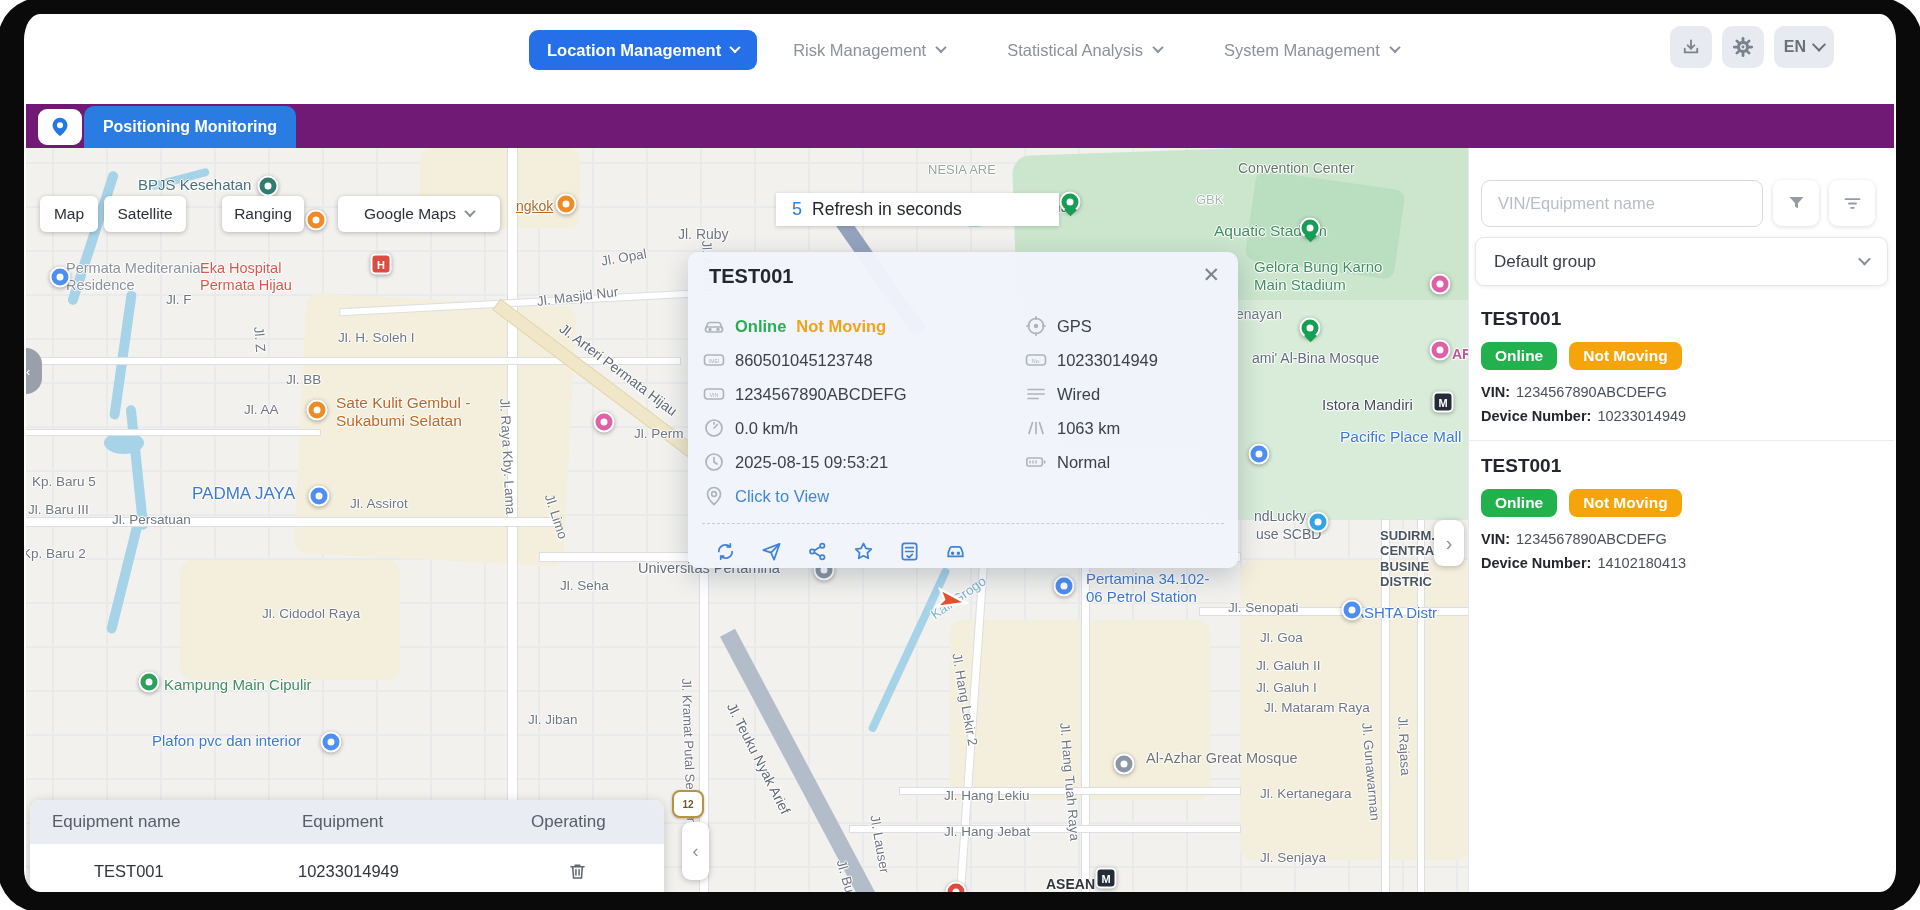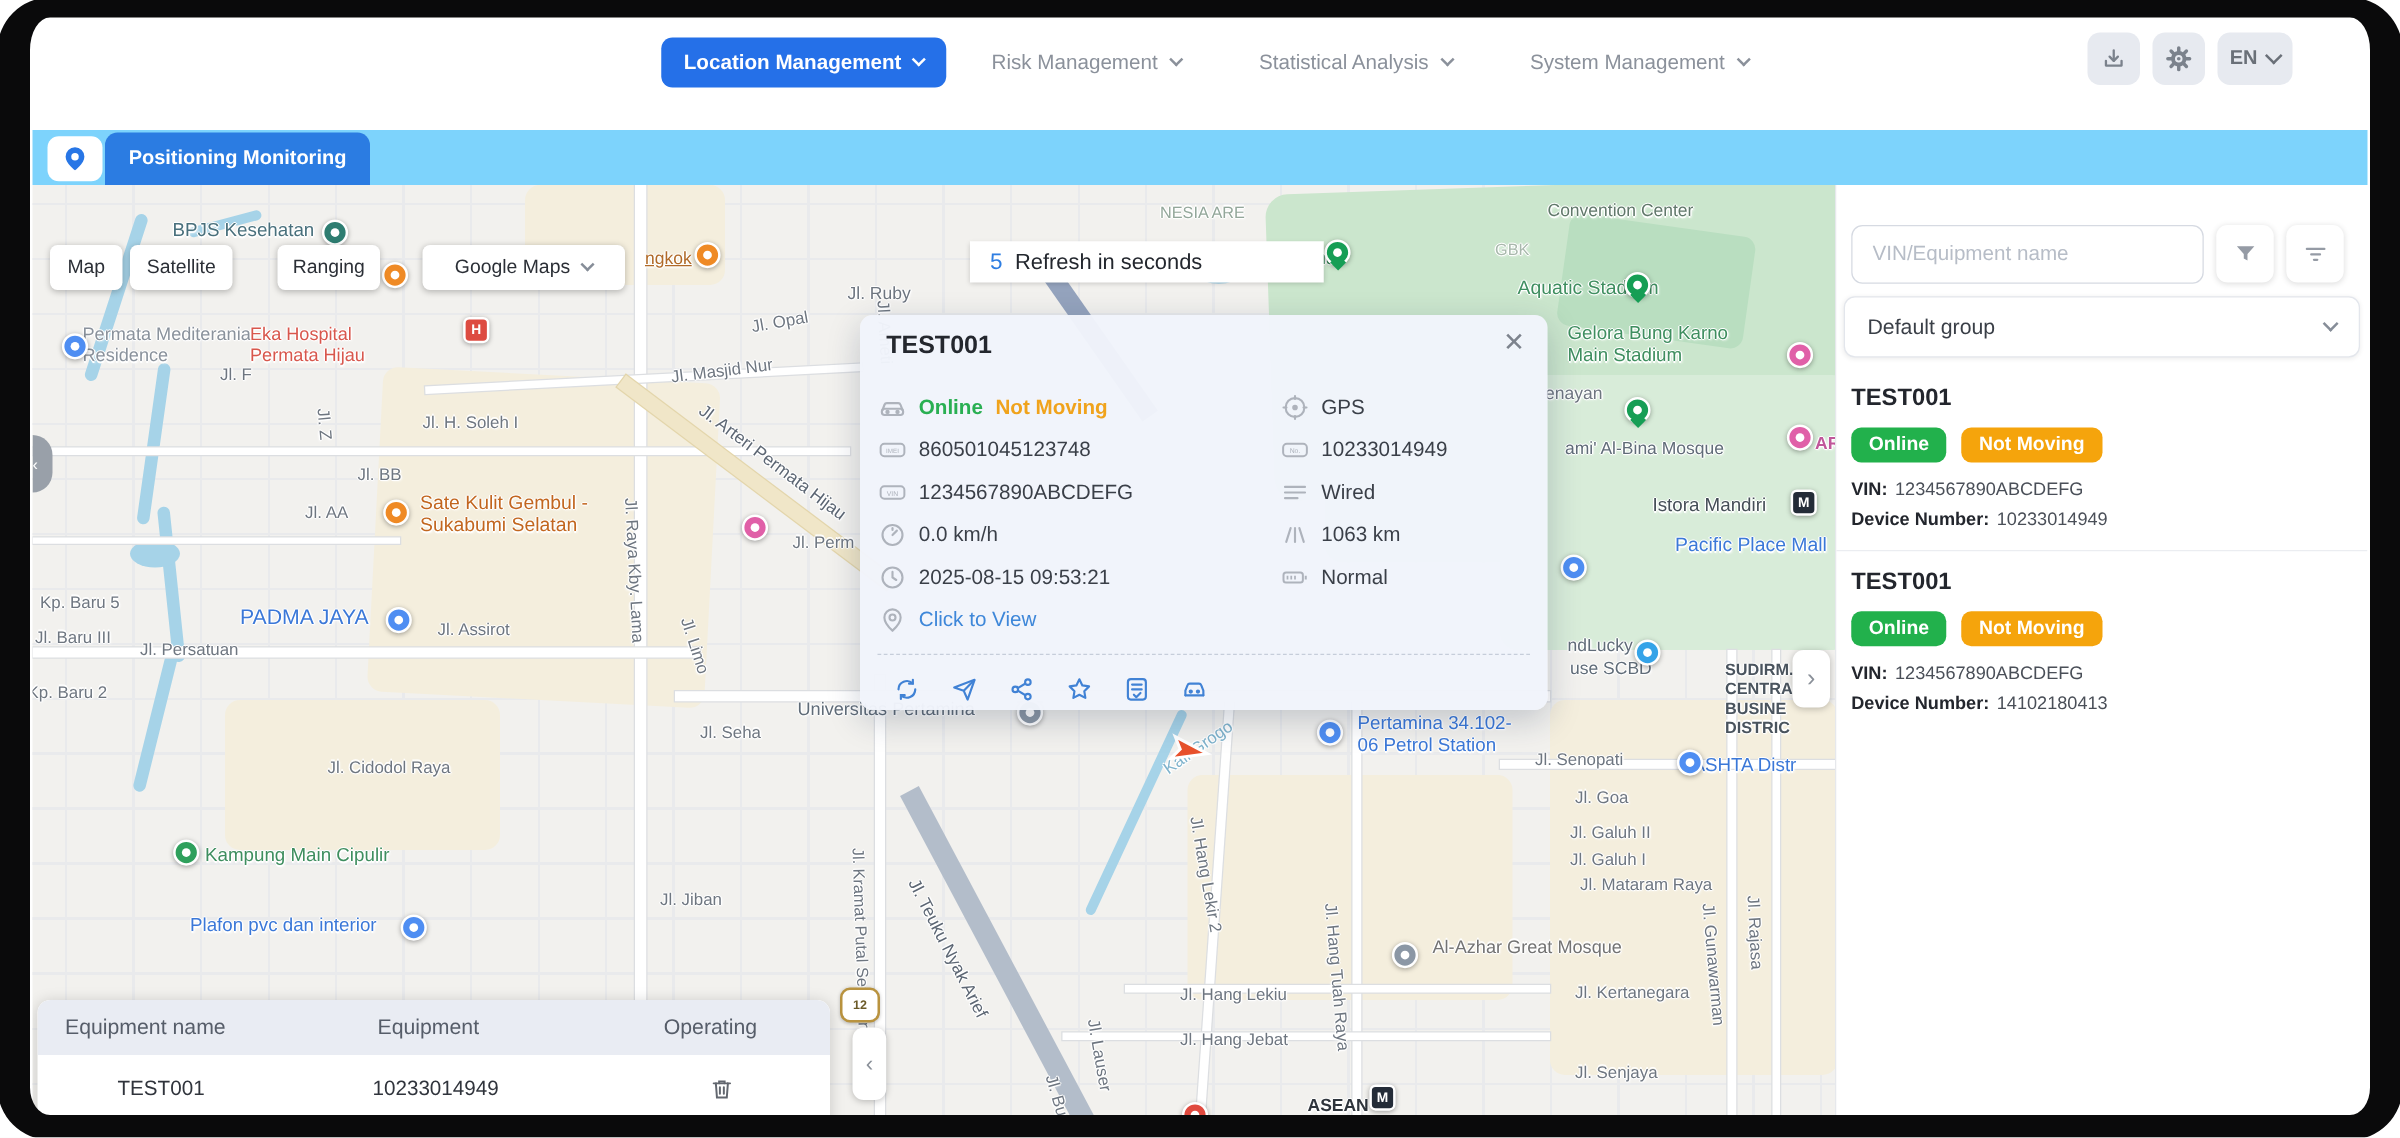--- a/index.html
+++ b/index.html
@@ -16,21 +16,21 @@
               background:#2570e8;color:#fff;font-size:16.5px;font-weight:700;border-radius:9px;cursor:pointer;}
   .nav-items{display:flex;align-items:center;gap:62px;margin-left:36px;}
   .nav-item{display:inline-flex;align-items:center;gap:11px;color:#8b919b;font-size:16.5px;font-weight:500;cursor:pointer;}
   .chev{display:inline-block;width:8px;height:8px;border-right:2px solid currentColor;border-bottom:2px solid currentColor;
         transform:rotate(45deg) translate(-1px,-1px);margin-top:-3px;}
   .hdr-actions{position:absolute;right:60px;top:26px;display:flex;gap:10px;}
   .icon-btn{display:inline-flex;align-items:center;justify-content:center;gap:8px;height:42px;min-width:42px;
             padding:0 10px;background:#e7eaf0;border:none;border-radius:10px;color:#6a7078;cursor:pointer;
             font-size:16px;font-weight:700;font-family:inherit;}
   
-  .tabstrip{position:absolute;left:26px;right:26px;top:104px;height:44px;background:#7dd3fc;z-index:5;}
+  .tabstrip{position:absolute;left:26px;right:26px;top:104px;height:44px;background:#701a75;z-index:5;}
   .tab-pin{position:absolute;left:12px;top:5px;width:44px;height:36px;background:#fff;border-radius:9px;
            display:flex;align-items:center;justify-content:center;cursor:pointer;}
   .tab-active{position:absolute;left:58px;top:2px;width:212px;height:42px;background:#2b7ce2;border-radius:10px 10px 0 0;
               color:#fff;font-size:16px;font-weight:700;display:flex;align-items:center;justify-content:center;cursor:pointer;}
   
   .maparea{position:absolute;left:26px;top:148px;width:1442px;bottom:14px;overflow:hidden;background:#f2f1ee;z-index:1;}
   .map-stage{position:absolute;left:-26px;top:-148px;width:1920px;height:910px;}
   .sidebar{position:absolute;left:1468px;top:148px;width:426px;bottom:14px;background:#fff;border-left:1px solid #e6e8ec;z-index:4;}
   
   .grid{position:absolute;inset:0;
@@ -254,21 +254,21 @@
           <div class="maplabel" style="left: 678px; top: 226px; font-size: 14px;">Jl. Ruby</div>
 
           <div class="maplabel" style="left: 714px; top: 240px; transform: rotate(87deg);">Jl. Ameti</div>
 
           <div class="maplabel" style="left: 600px; top: 254px; transform: rotate(-10deg);">Jl. Opal</div>
 
           <div class="maplabel" style="left: 536px; top: 294px; transform: rotate(-7deg);">Jl. Masjid Nur</div>
 
           <div class="maplabel" style="left: 566px; top: 320px; color: rgb(93, 103, 116); font-size: 14px; transform: rotate(37deg);">Jl. Arteri Permata Hijau</div>
 
-          <div class="maplabel" style="left: 176px; top: 292px; text-align: center;">Jl. F</div>
+          <div class="maplabel" style="left: 166px; top: 292px; text-align: center;">Jl. F</div>
 
           <div class="maplabel" style="left: 338px; top: 330px;">Jl. H. Soleh I</div>
 
           <div class="maplabel" style="left: 286px; top: 372px;">Jl. BB</div>
 
           <div class="maplabel" style="left: 266px; top: 326px; transform: rotate(85deg);">Jl. Z</div>
 
           <div class="maplabel" style="left: 244px; top: 402px;">Jl. AA</div>
 
           <div class="maplabel" style="left: 336px; top: 394px; color: rgb(194, 102, 31); font-size: 15.5px;">Sate Kulit Gembul -

